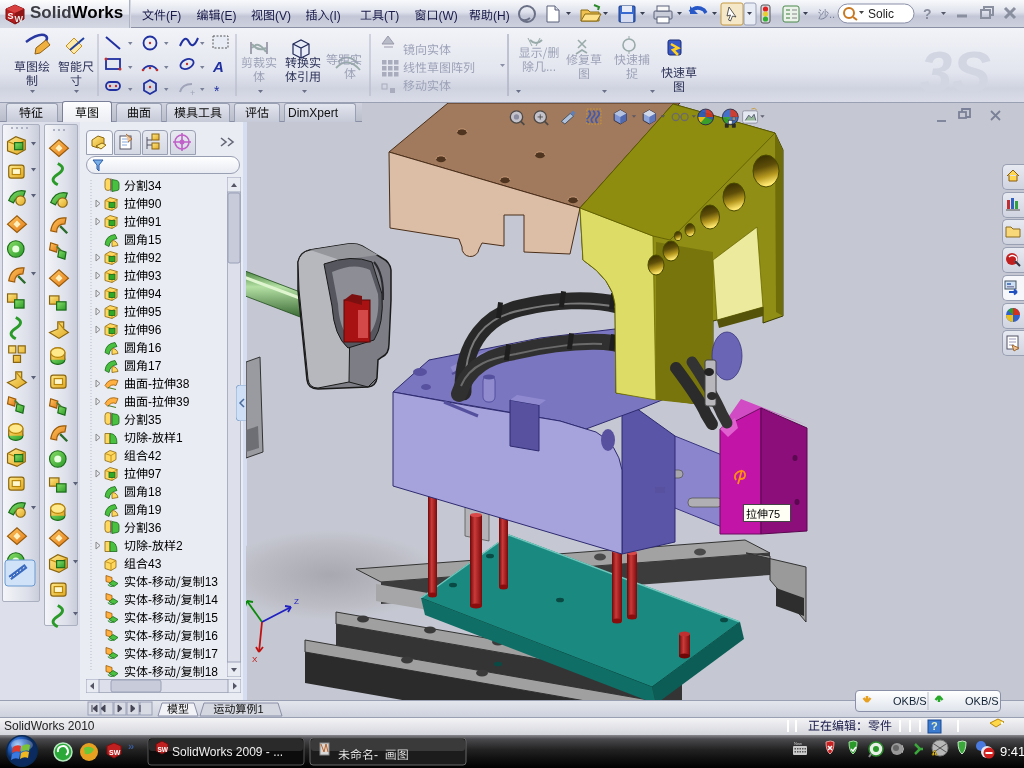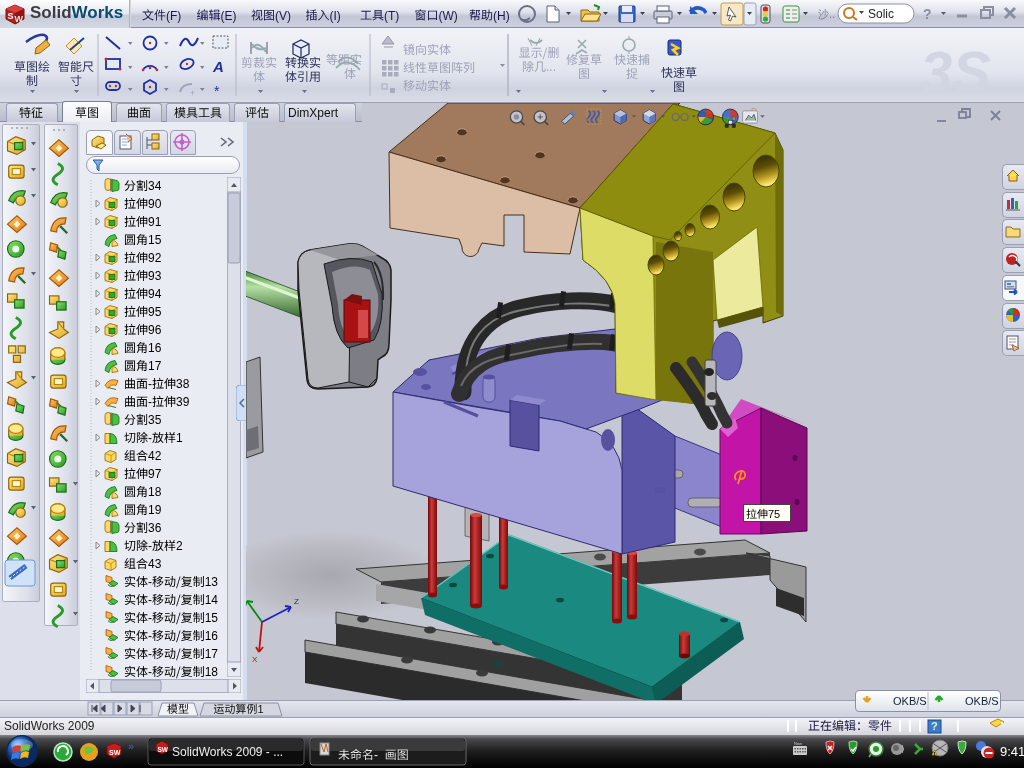--- a/index.html
+++ b/index.html
@@ -10,21 +10,21 @@
 <div id="page">
     <div class="abs" style="left:0px;top:0px;width:1024px;height:28px;background:linear-gradient(#f8f9fb,#dfe2ec 45%,#c2c6d6 60%,#cdd1de);border-bottom:1px solid #8a8fa6"></div>
     <div class="abs" style="left:0px;top:0px;width:130px;height:28px;background:linear-gradient(#fdfdfe,#e4e7ef 50%,#c8ccdb 55%,#d4d8e3)"></div>
     <svg class="abs" style="left:3px;top:3px" width="24" height="23" viewBox="0 0 24 23">
 <path d="M3,6 L12,2 L21,6 L21,16 L12,21 L3,16 Z" fill="#b41e1e" stroke="#7d1010" stroke-width="1"></path>
 <path d="M3,6 L12,2 L21,6 L12,10 Z" fill="#d84040"></path>
 <path d="M12,10 L21,6 L21,16 L12,21 Z" fill="#8e1515"></path>
 <text x="4.6" y="16" font-size="9" font-weight="bold" fill="#fff">S</text>
       <text x="11.5" y="18.5" font-size="9" font-weight="bold" fill="#e8e8e8">W</text>
     </svg>
-    <div class="abs" style="left:30px;top:3px;font-size:17px;font-weight:bold;color:#3c3c44;letter-spacing:0px">Solid<span style="color:#0c4a6e">Works</span></div>
+    <div class="abs" style="left:30px;top:3px;font-size:17px;font-weight:bold;color:#3c3c44;letter-spacing:0px">Solid<span style="color:#000000">Works</span></div>
     <div class="abs" style="left:129px;top:0px;width:2px;height:28px;background:linear-gradient(90deg,#9aa0b4,#e8ebf2)"></div>
     <svg class="ov" width="1024" height="28" viewBox="0 0 1024 28">
       <circle cx="527" cy="14" r="8" fill="none" stroke="#6a7086" stroke-width="2"></circle>
       <path d="M521,19 q4,3 9,-1" stroke="#6a7086" fill="none" stroke-width="2"></path>
       <path d="M547,6 h8 l4,4 v12 h-12 z" fill="#fff" stroke="#5a617a"></path>
       <path d="M555,6 l0,4 4,0" fill="#d8dce8" stroke="#5a617a"></path>
       <path d="M566,12 l5,0 l-2.5,3 z" fill="#3a3f52"></path>
       <path d="M581,10 h7 l2,2 h9 v9 l-3,0 h-15 z" fill="#f0c050" stroke="#8a6a10"></path>
       <path d="M581,21 l4,-7 h16 l-4,7 z" fill="#ffe08a" stroke="#8a6a10"></path>
       <path d="M594,5 l5,2 -1,3" fill="none" stroke="#2a8a2a" stroke-width="2"></path>
@@ -537,21 +537,21 @@
       <rect x="101" y="702" width="12" height="13" fill="#d8dbe4" stroke="#9aa0b8"></rect>
       <rect x="114" y="702" width="12" height="13" fill="#d8dbe4" stroke="#9aa0b8"></rect>
       <rect x="127" y="702" width="12" height="13" fill="#d8dbe4" stroke="#9aa0b8"></rect>
       <rect x="140" y="702" width="12" height="13" fill="#d8dbe4" stroke="#9aa0b8"></rect>
       <path d="M92,705 v7 m5,-7 l-4,3.5 4,3.5 z M105,705 l-4,3.5 4,3.5 z" fill="#445" stroke="#445" stroke-width="1"></path>
       <path d="M118,705 l4,3.5 -4,3.5 z M131,705 l4,3.5 -4,3.5 z m9,0 v7" fill="#445" stroke="#445" stroke-width="1"></path>
       <path d="M158,716 l4,-13 h32 l4,13 z" fill="#f2f3f7" stroke="#8a90a8"></path>
       <path d="M200,716 l4,-13 h74 l4,13 z" fill="#d4d7e0" stroke="#8a90a8"></path>
     </svg>
     <div class="abs" style="left:0px;top:717px;width:1024px;height:18px;background:linear-gradient(#f4f4f6,#d5d6dd);border-top:1px solid #9aa0b4"></div>
-    <div class="abs" style="left:4px;top:719px;font-size:12px;color:#222">SolidWorks 2009</div>
+    <div class="abs" style="left:4px;top:719px;font-size:12px;color:#222">SolidWorks 2010</div>
     <svg class="abs" style="left:780px;top:717px" width="244" height="18">
       <g stroke="#fff" stroke-width="2">
         <path d="M8,3 v12 M16,3 v12 M120,3 v12 M130,3 v12 M140,3 v12 M158,3 v12 M178,3 v12"></path>
       </g>
       <rect x="148" y="3" width="13" height="13" fill="#3a7ad0" stroke="#1a4a90"></rect>
       <text x="151" y="13" font-size="11" font-weight="bold" fill="#e8f0c0">?</text>
       <path d="M210,6 l8,-4 6,3 -8,5 z" fill="#ffd84a" stroke="#b8860b"></path>
       <circle cx="222" cy="6" r="1.2" fill="#fff"></circle>
     </svg>
     <div class="abs" style="left:855px;top:690px;width:146px;height:22px;background:linear-gradient(#ffffff,#dfe4ec);border:1px solid #8a90a8;border-radius:4px"></div>

